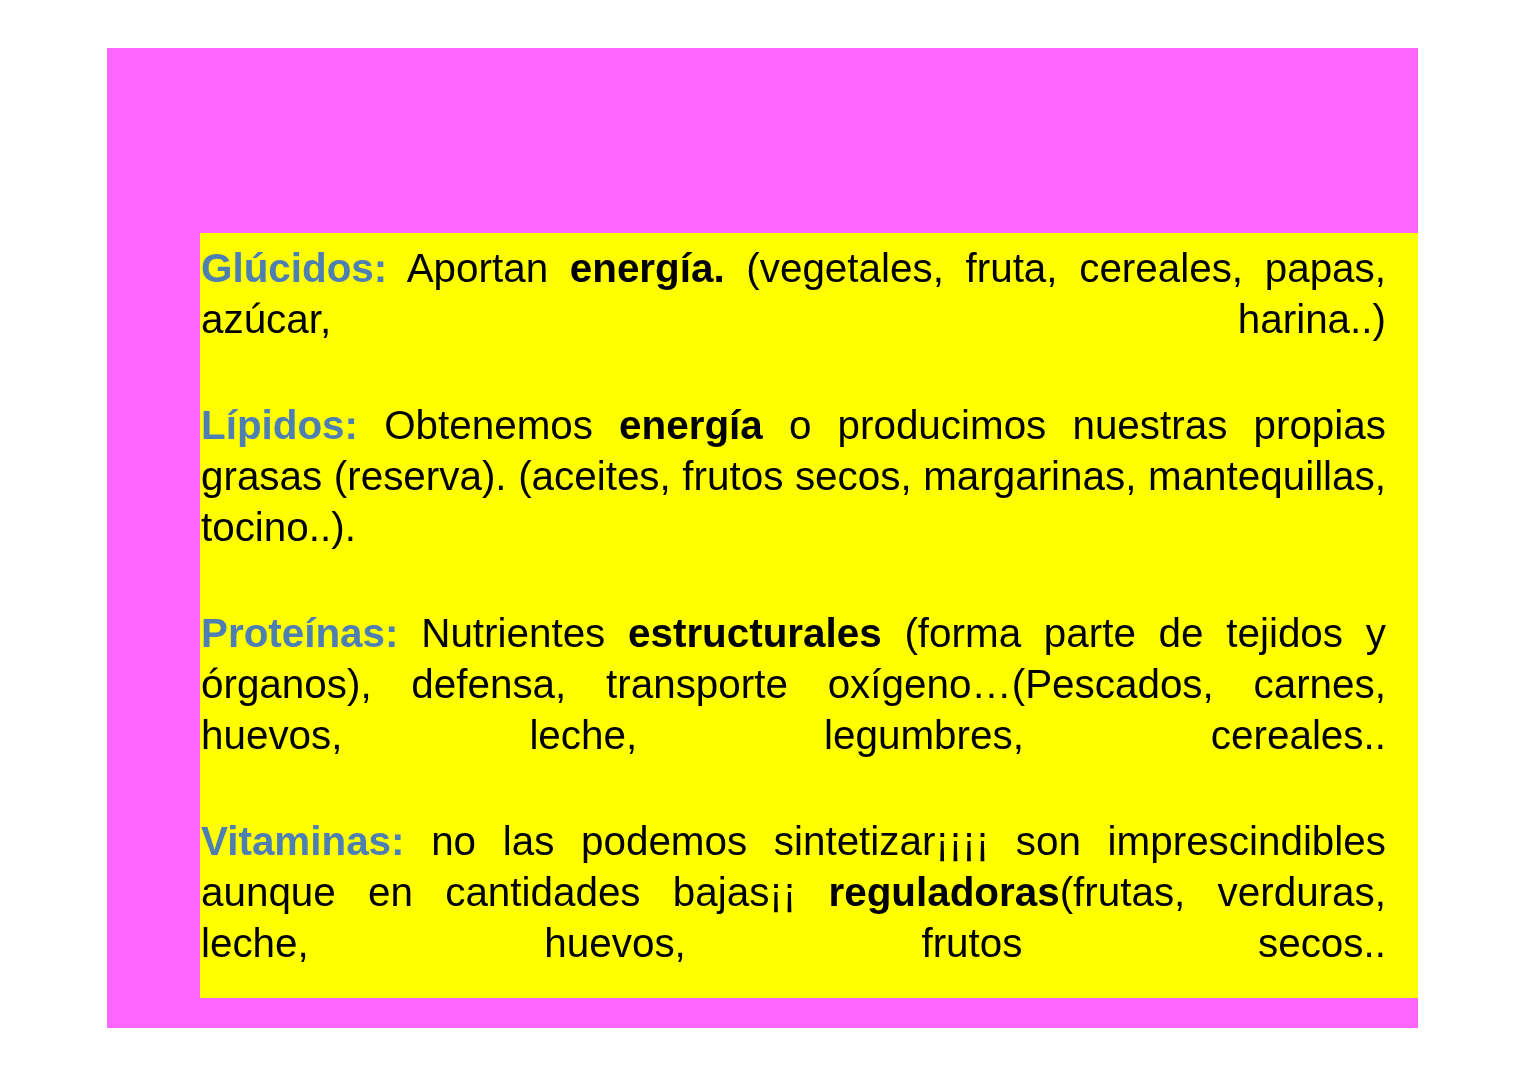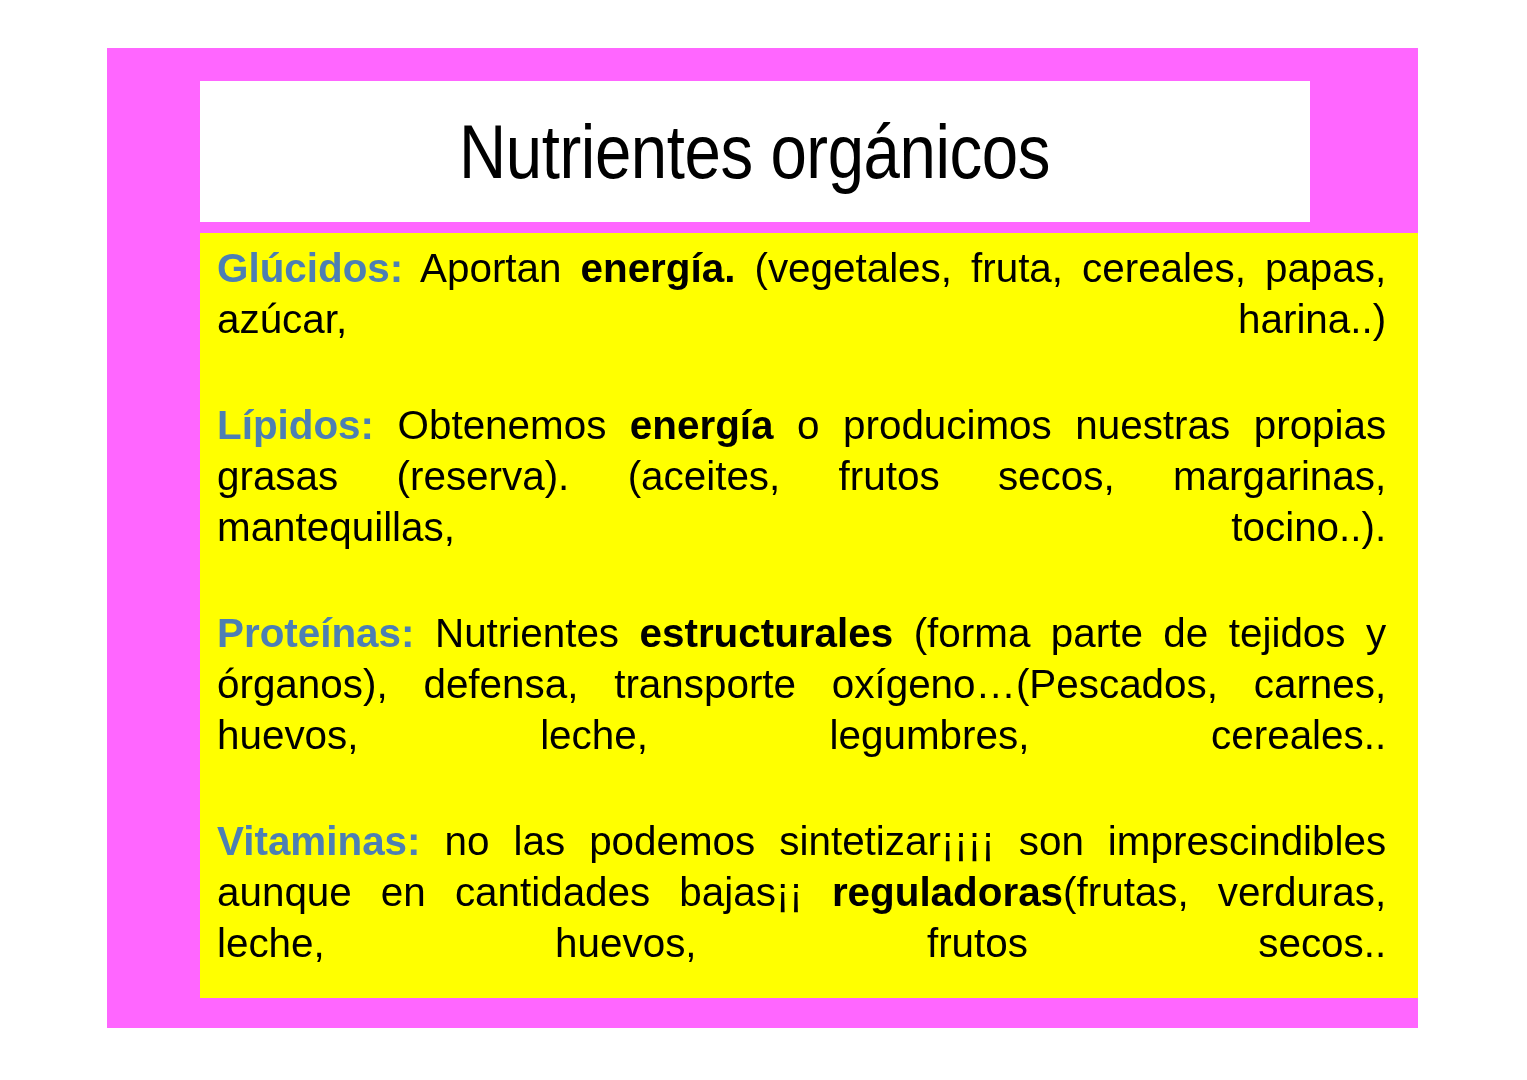--- a/index.html
+++ b/index.html
@@ -59,21 +59,21 @@
 
   
   .content-plate {
     position: absolute;
     left: 200px;
     top: 233px;
     width: 1218px;
     height: 765px;
     background: #ffff00;
     box-sizing: border-box;
-    padding: 10px 0px 0px 17px;
+    padding: 10px 0px 0px 1px;
     overflow: hidden;
   }
 
   .para {
     color: #000000;
     font-family: "Liberation Sans", sans-serif;
     font-size: 41px;
     line-height: 51px;
     text-align: justify;
     text-justify: inter-word;
@@ -105,23 +105,20 @@
     width: 100%;
   }
 </style>
 </head>
 <body>
 
 <div class="slide-canvas">
 
   <div class="pink-frame"></div>
 
-  <div class="title-plate">
-    <div class="title-text">Nutrientes orgánicos</div>
-  </div>
 
   <div class="content-plate">
 
     <p class="para"><span class="lead">Glúcidos:</span><span> Aportan </span><span class="bold">energía.</span><span> (vegetales, fruta, cereales, papas, azúcar, harina..)</span></p>
 
     <p class="para"><span class="lead">Lípidos:</span><span> Obtenemos </span><span class="bold">energía</span><span> o producimos nuestras propias grasas (reserva). (aceites, frutos secos, margarinas, mantequillas, tocino..).</span></p>
 
     <p class="para"><span class="lead">Proteínas:</span><span> Nutrientes </span><span class="bold">estructurales</span><span> (forma parte de tejidos y órganos), defensa, transporte oxígeno…(Pescados, carnes, huevos, leche, legumbres, cereales..</span></p>
 
     <p class="para"><span class="lead">Vitaminas:</span><span> no las podemos sintetizar¡¡¡¡ son imprescindibles aunque en cantidades bajas¡¡ </span><span class="bold">reguladoras</span><span>(frutas, verduras, leche, huevos, frutos secos..</span></p>

